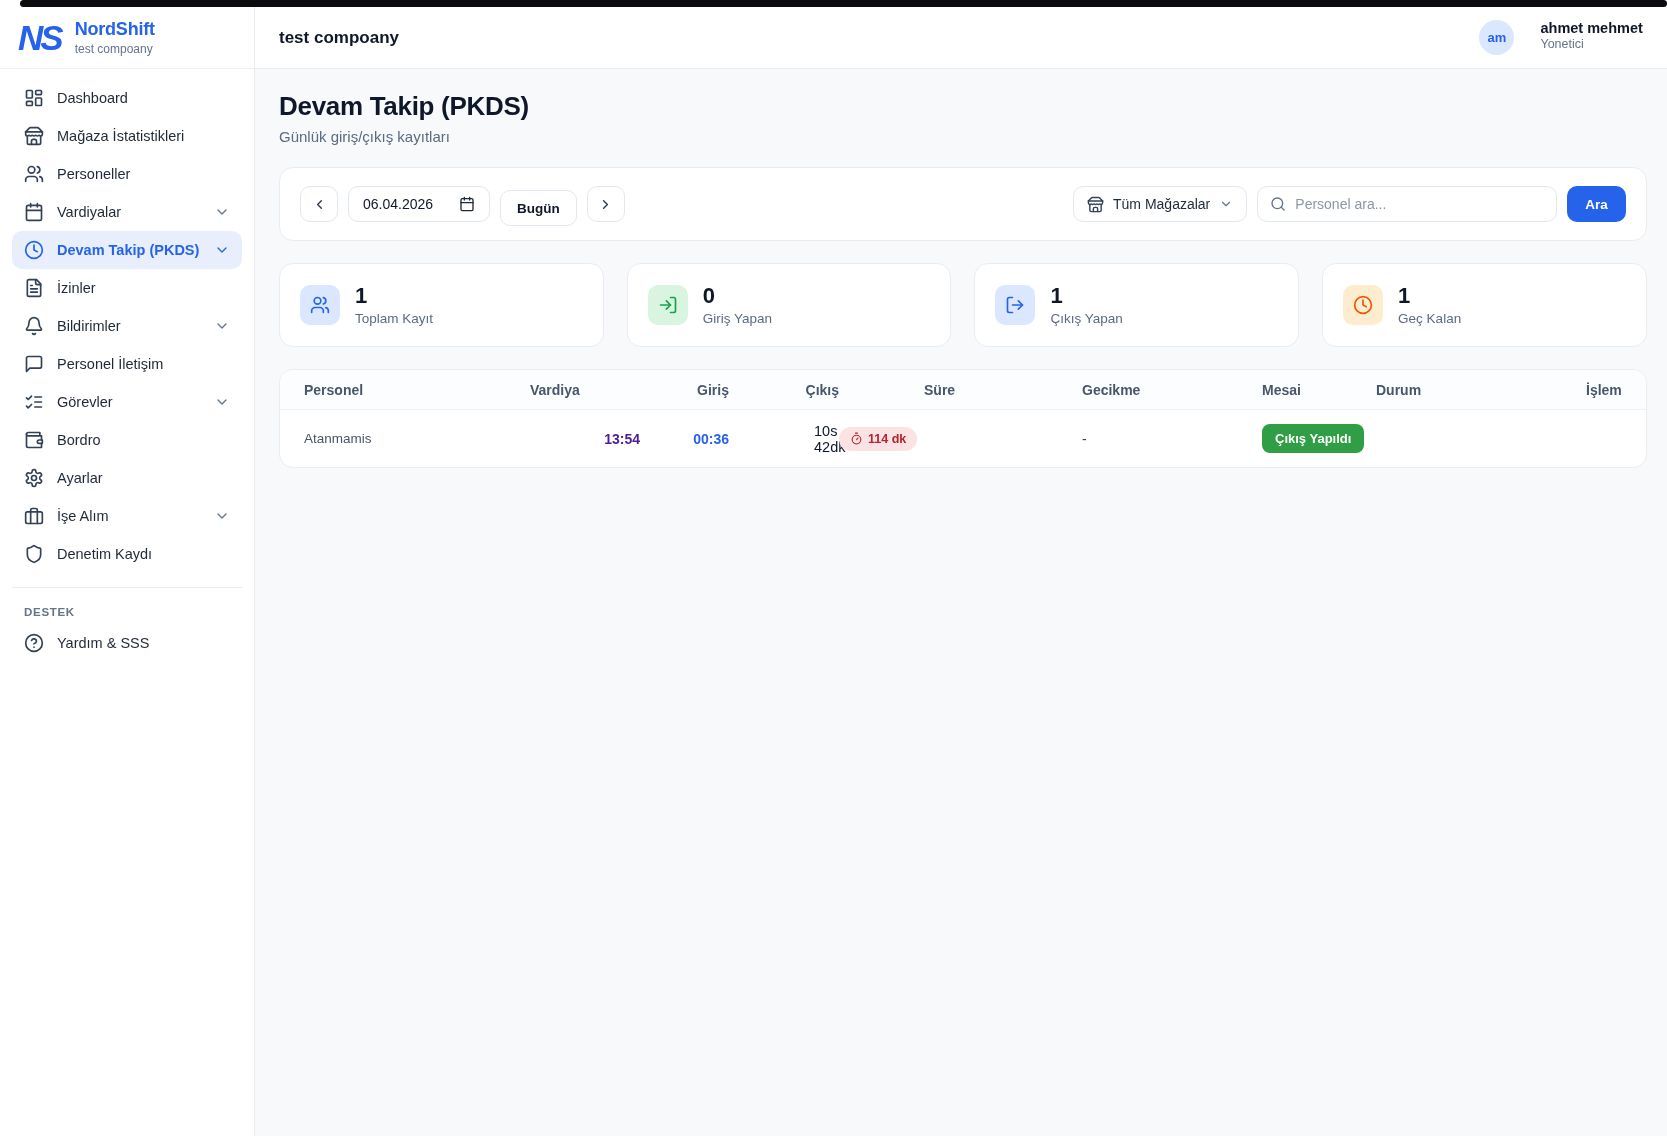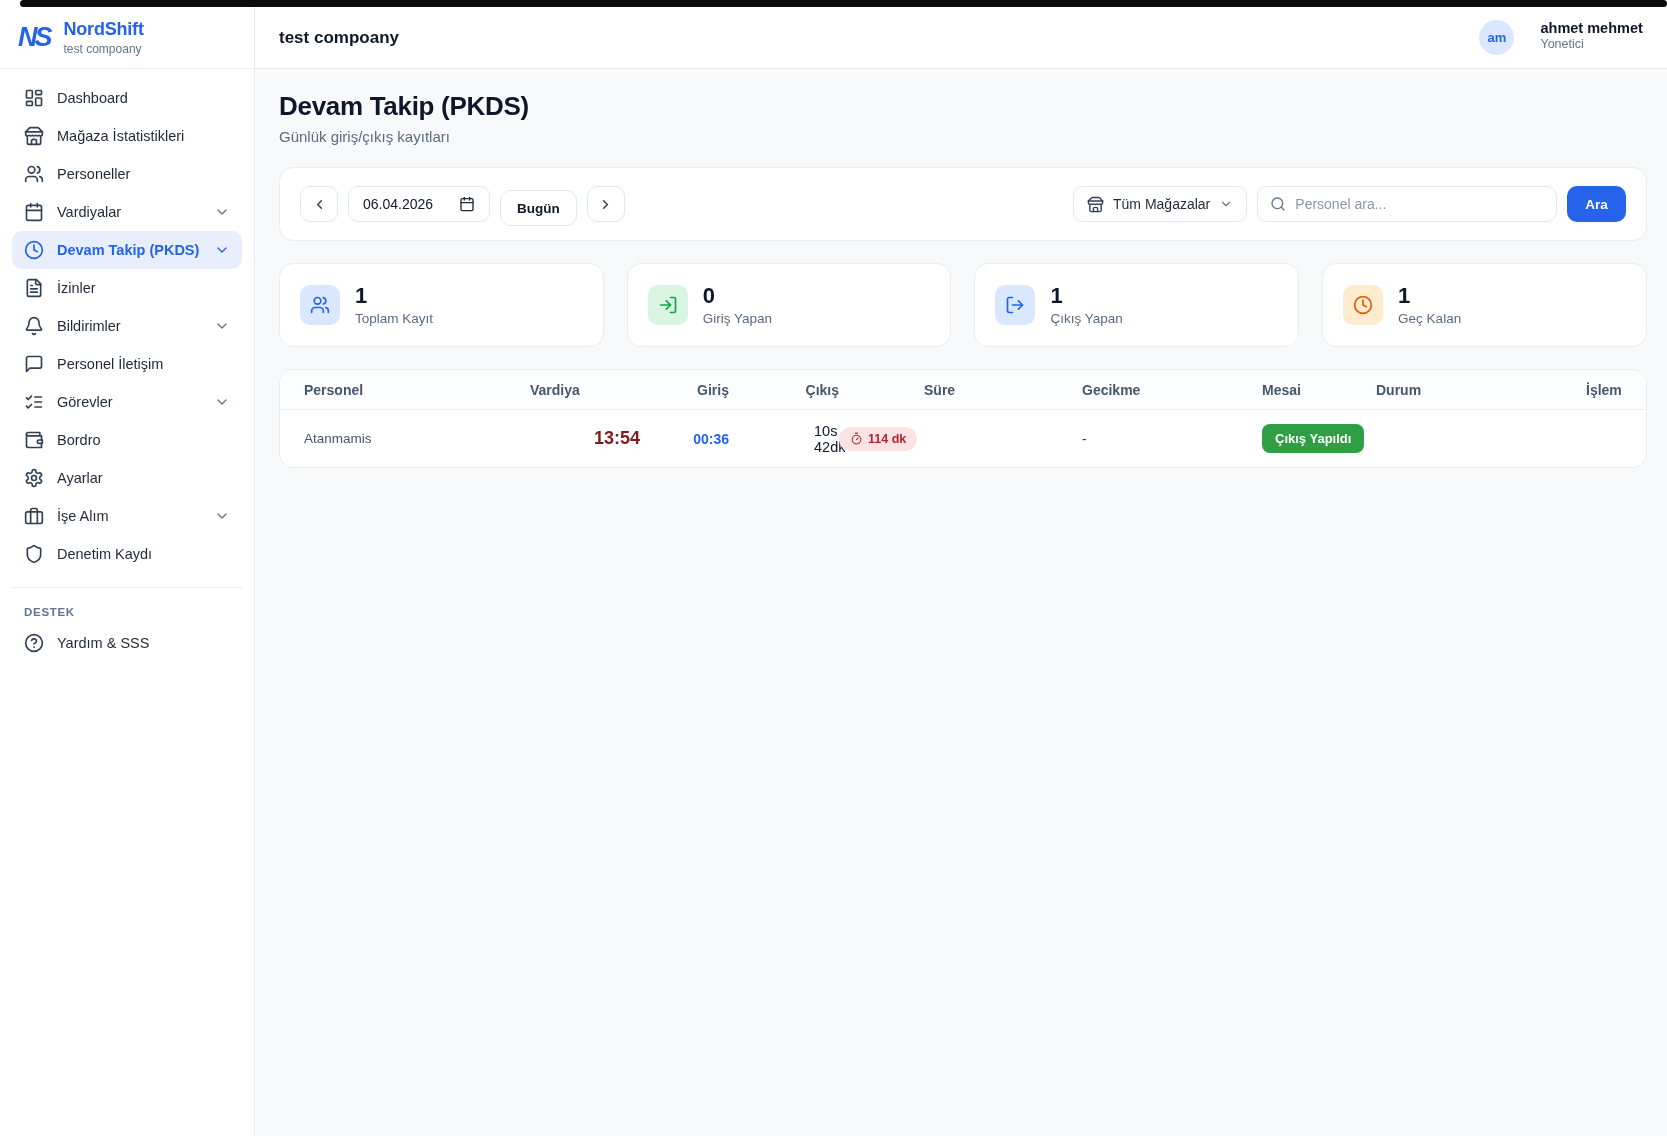--- a/index.html
+++ b/index.html
@@ -11,21 +11,21 @@
   .top-strip { position:absolute; top:0; left:20px; right:0; height:7px;
     background:#0b0b0e; border-radius:4px; z-index:50; }
 
   .app { display:flex; width:1667px; height:1136px; }
 
   
   .sidebar { width:255px; min-width:255px; background:#ffffff;
     border-right:1px solid #e8ecf1; display:flex; flex-direction:column; padding-top:7px; }
   .brand { display:flex; align-items:center; gap:10px; padding:12px 20px 12px 18px;
     border-bottom:1px solid #edf0f4; }
-  .brand-mark { font-size:27px; font-weight:800; font-style:italic; color:#2563eb;
+  .brand-mark { font-size:35px; font-weight:800; font-style:italic; color:#2563eb;
     letter-spacing:-3px; line-height:1; padding-right:4px; }
   .brand-name { font-size:18px; font-weight:800; color:#2563eb; letter-spacing:-0.2px; }
   .brand-sub { font-size:12px; color:#64748b; margin-top:2px; }
   .nav { padding:10px 12px 0 12px; }
   .nav-item { display:flex; align-items:center; gap:13px; height:38px; padding:0 12px;
     border-radius:10px; font-size:14.5px; font-weight:500; color:#1f2937; cursor:pointer; }
   .nav-item svg { width:20px; height:20px; color:#334155; flex:none; }
   .nav-item .chev { margin-left:auto; width:16px; height:16px; color:#64748b; }
   .nav-item.active { background:#e8eefb; color:#2563eb; font-weight:600; }
   .nav-item.active svg { color:#2563eb; }
@@ -99,21 +99,21 @@
   .t-head > div { font-size:14px; font-weight:600; color:#47566b; }
   .t-row { height:57px; }
   .al-r { text-align:right; }
   .c-sure { padding-left:85px; }
   .pcell { display:flex; align-items:center; gap:12px; }
   .row-avatar { width:36px; height:36px; border-radius:50%; background:#e7ebf0; color:#1f2937;
     font-size:12px; font-weight:700; display:flex; align-items:center; justify-content:center; flex:none; }
   .p-name { font-size:14.5px; font-weight:700; color:#0f172a; }
   .p-title { font-size:12px; color:#64748b; margin-top:2px; }
   .v-shift { font-size:13.5px; color:#47566b; }
-  .v-in  { font-size:18px; font-weight:700; color:#7f1d1d; }
+  .v-in  { font-size:14px; font-weight:700; color:#4c1d95; }
   .v-out { font-size:14px; font-weight:700; color:#2563eb;margin-left:40px; }
   .v-dur { font-size:14.5px; color:#0f172a; }
   .v-dash { font-size:14px; color:#334155; }
   .badge-late { display:inline-flex; align-items:center; gap:5px; background:#fbe3e4;
     color:#b32430; font-size:12.5px; font-weight:600; border-radius:999px; padding:5px 11px; }
   .badge-late svg { width:13px; height:13px; }
   .badge-status { display:inline-block; background:#2f9e44; color:#fff; font-size:13px;
     font-weight:700; border-radius:8px; padding:7px 13px; }
 </style>
 </head>

